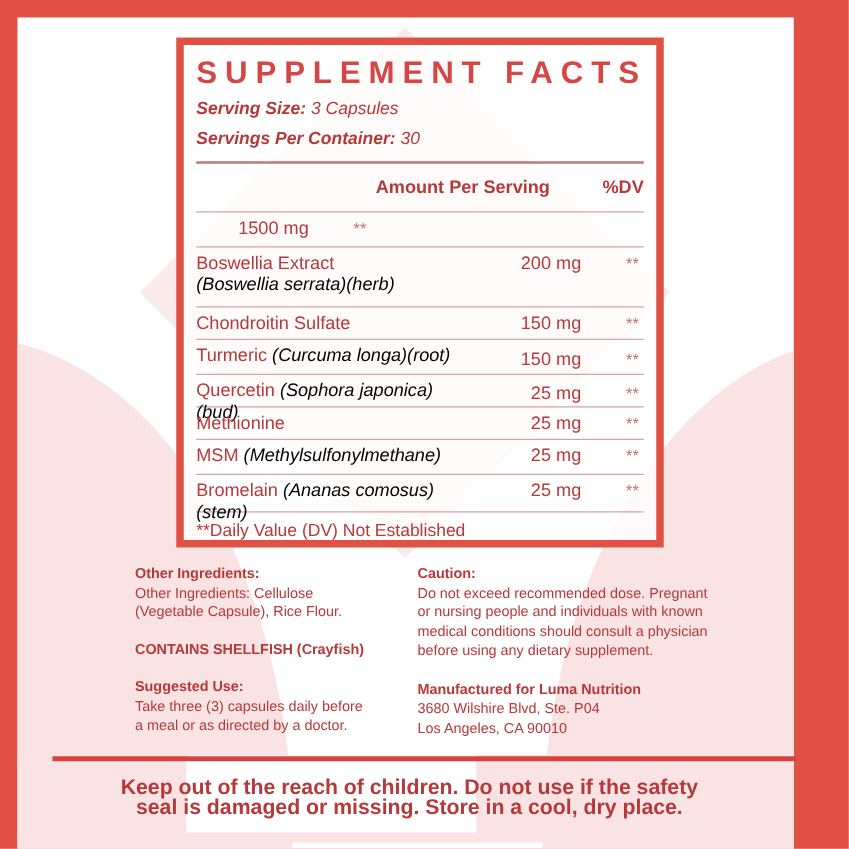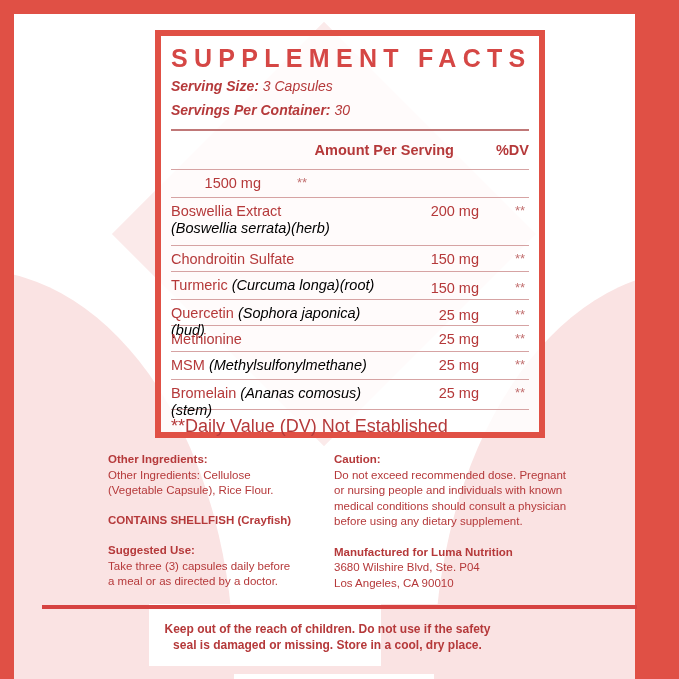--- a/index.html
+++ b/index.html
@@ -4,37 +4,37 @@
 <style>
   html, body { margin:0; padding:0; }
   body { width:679px; height:679px; position:relative; overflow:hidden; background:#e05045; font-family:"Liberation Sans", sans-serif; }
   .inner { position:absolute; left:14px; top:14px; width:621px; height:680px; background:#ffffff; overflow:hidden; }
   .bg-shape { position:absolute; background:#fae3e3; }
   .arc-left { left:-300px; top:256px; width:520px; height:800px; border-radius:50%; }
   .arc-right { left:420px; top:256px; width:520px; height:800px; border-radius:50%; }
   .drop { left:160px; top:70px; width:300px; height:300px; transform:rotate(45deg); background:#fbeaea; border-radius:0 0 0 0; }
   .bottom-band { left:0; top:590px; width:621px; height:70px; background:#fae3e3; }
   .bottom-band-center { left:135px; top:590px; width:232px; height:62px; background:#fff; }
-  .facts { position:absolute; left:155px; top:30px; width:358px; height:396px; border:6px solid #e05045; background:rgba(255,255,255,0.82); color:#b5393a; padding:0 10px; box-sizing:content-box; }
+  .facts { position:absolute; left:141px; top:30px; width:358px; height:396px; border:6px solid #e05045; background:rgba(255,255,255,0.82); color:#b5393a; padding:0 10px; box-sizing:content-box; }
   .facts-title { font-size:25px; font-weight:bold; letter-spacing:6.3px; margin-top:8px; color:#d54745; white-space:nowrap; }
   .serv { font-size:14px; margin-top:2px; line-height:22px;font-style:italic; }
   .serv b { font-weight:bold; }
   .rule-thick { border-top:2px solid #c07878; margin-top:8px; }
   .hdr { display:flex; justify-content:flex-end; font-size:14.5px; font-weight:bold; height:38px; align-items:center; border-bottom:1px solid #d6a3a3;gap:15px; }
   .hdr .amt { margin-right:27px; }
   .row { display:flex; font-size:14.5px; border-bottom:1px solid #d6a3a3; align-items:flex-start; }
   .row .name { flex:1; padding-top:5px; line-height:17px; }
   .row .name i { color:#000000; }
   .row .amt { width:90px; text-align:right; padding-top:5px; }
   .row .dv { width:46px; text-align:right; padding-top:5px; padding-right:4px; color:#c27070; font-size:13px; }
-  .foot-note { font-size:18px; padding-top:6px; }
+  .foot-note { font-size:14px; padding-top:6px; }
   .col { position:absolute; font-size:11.5px; color:#b5393a; line-height:15.5px; }
   .col .h { font-weight:bold; }
   .hr-bottom { position:absolute; left:42px; top:605px; width:595px; height:4px; background:#d64341; }
-  .footer { position:absolute; left:0; width:655px; top:622px; text-align:center; font-size:12px; font-weight:bold; color:#b5393a; line-height:15.5px; }
+  .footer { position:absolute; left:0; width:655px; top:622px; text-align:center; font-size:17px; font-weight:bold; color:#b5393a; line-height:15.5px; }
 </style>
 </head>
 <body>
 
 <div class="inner">
   <div class="bg-shape arc-left"></div>
   <div class="bg-shape arc-right"></div>
   <div class="bg-shape drop"></div>
   <div class="bg-shape bottom-band"></div>
   <div class="bg-shape bottom-band-center"></div>

